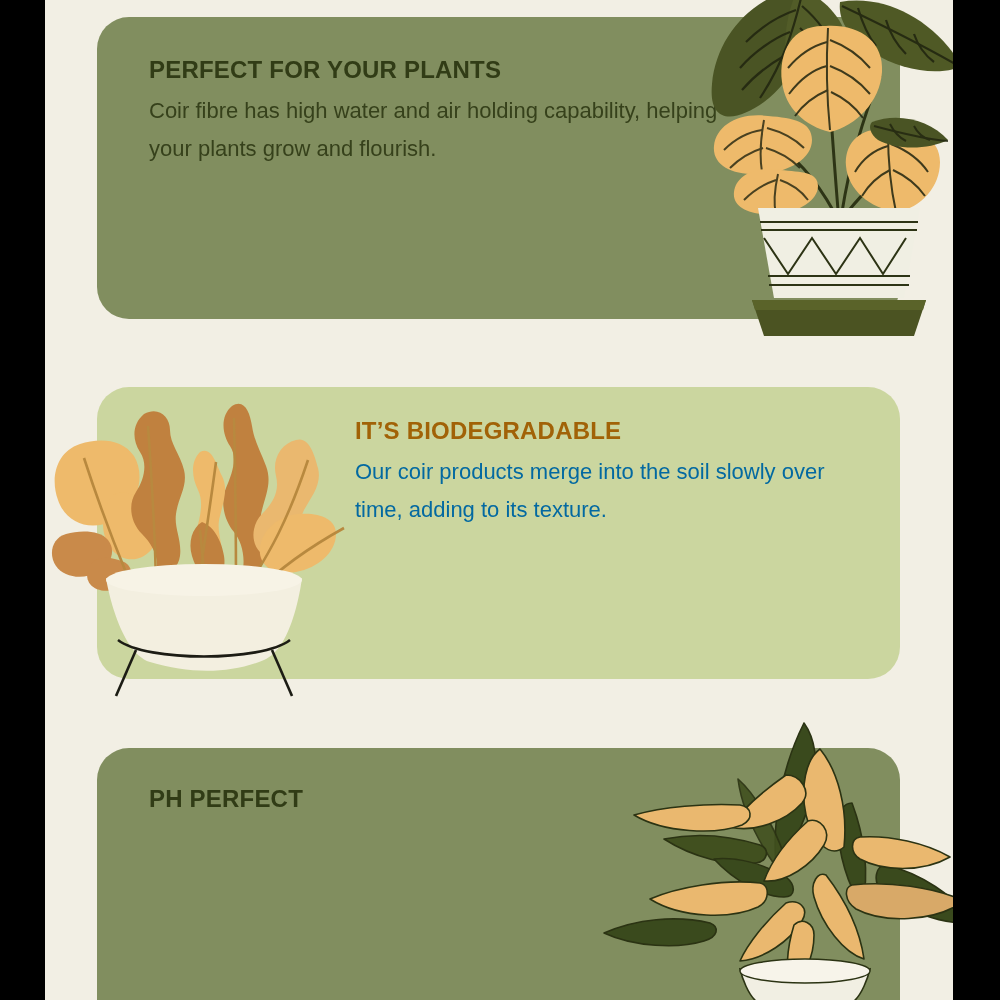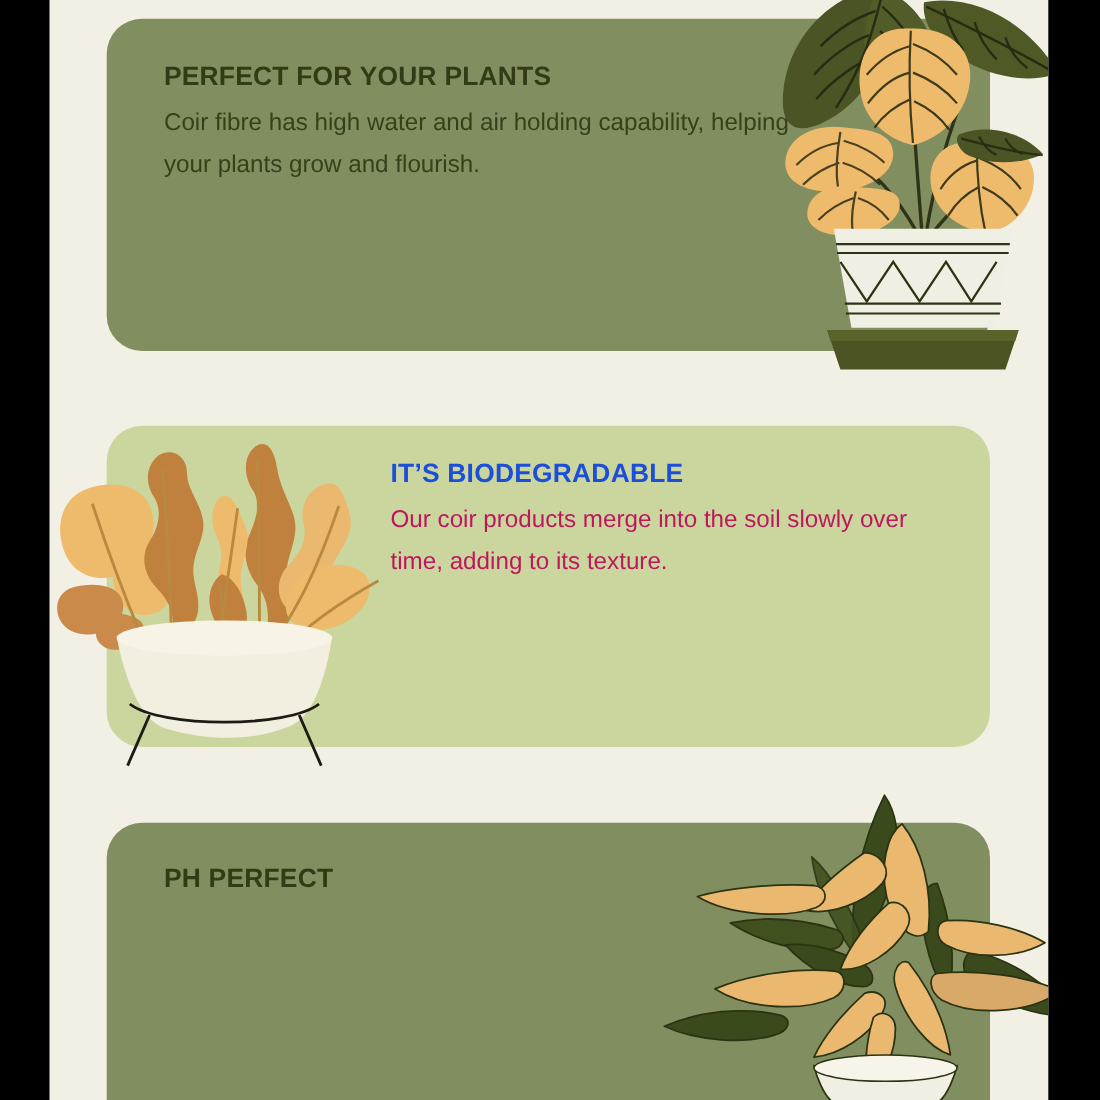--- a/index.html
+++ b/index.html
@@ -140,22 +140,22 @@
         <path d="M79 305 L219 305"></path>
         <path d="M74 258 L98 294 L122 258 L146 294 L170 258 L193 294 L216 258"></path>
       </g>
       <path d="M62 320 L236 320 L224 356 L74 356 Z" fill="#4b5322"></path>
       <path d="M62 320 L236 320 L233 330 L65 330 Z" fill="#5a6329"></path>
     </svg>
 
     <div class="card light" id="card-2" style="background: rgb(203, 214, 159);"></div>
 
     <div class="card-body" style="left:310px;top:418px;width:520px;">
-      <h2 class="card-title" id="t2" style="color: #1d4ed8;">IT’S BIODEGRADABLE</h2>
-      <p class="card-text" id="p2" style="color: #be185d;">Our coir products merge into the soil slowly over time, adding to its texture.</p>
+      <h2 class="card-title" id="t2" style="color: #a16207;">IT’S BIODEGRADABLE</h2>
+      <p class="card-text" id="p2" style="color: #0369a1;">Our coir products merge into the soil slowly over time, adding to its texture.</p>
     </div>
 
     <svg class="illus" id="plant-2" viewBox="0 0 310 300">
 
       <path d="M30 44 C6 52 0 78 8 100 C16 124 42 132 64 120 C88 106 96 76 84 56 C72 38 48 38 30 44 Z" fill="#eeba6b"></path>
       <path d="M62 96 C50 112 50 136 62 150 C74 164 94 162 104 146 C112 130 106 110 92 100 C80 92 70 90 62 96 Z" fill="#eeba6b"></path>
       <path d="M16 134 C2 138 -2 154 6 166 C14 178 34 180 48 172 C62 164 66 150 58 140 C50 130 30 130 16 134 Z" fill="#c98a4a"></path>
       <path d="M46 160 C38 164 34 176 40 184 C48 194 66 192 76 184 C84 176 82 166 74 162 C64 158 54 156 46 160 Z" fill="#c98a4a"></path>
 
       <path d="M94 14 C82 24 82 40 90 52 C98 64 94 80 86 92 C78 104 80 122 92 134 C102 144 110 158 106 172 C116 176 128 170 130 156 C132 140 124 128 126 114 C128 98 138 86 134 70 C130 54 120 44 120 30 C120 16 108 6 94 14 Z" fill="#c0813f"></path>

